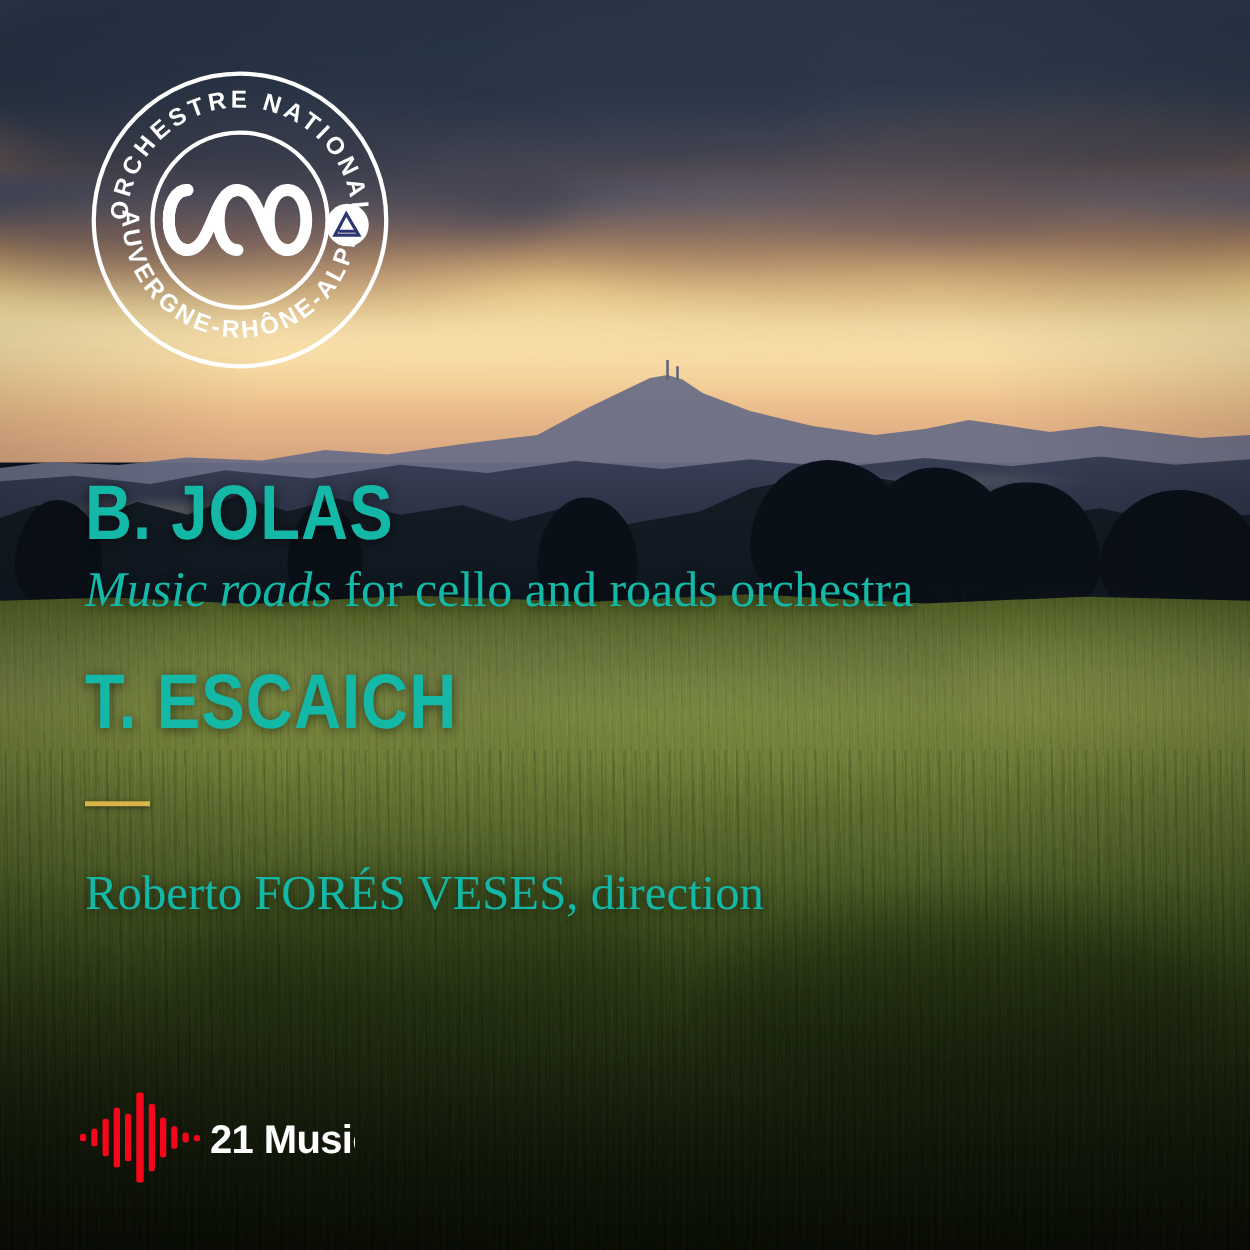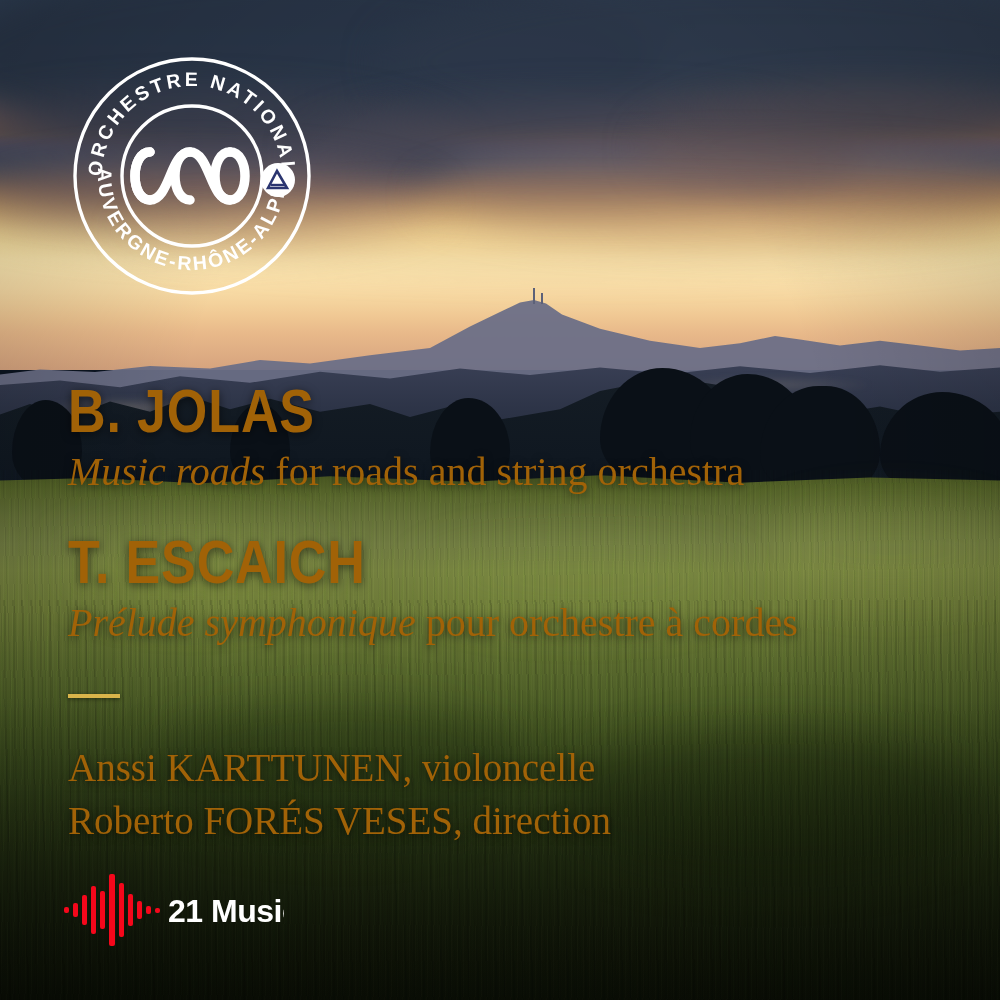--- a/index.html
+++ b/index.html
@@ -215,21 +215,21 @@
   .onalive{
     position:absolute;right:40px;top:78px;
     display:flex;align-items:center;gap:14px;
     height:60px;
   }
   .onalive svg{display:block;}
 
   
   .textblock{
     position:absolute;left:68px;top:380px;width:900px;
-    color:#a16207;
+    color:#14b8a6;
   }
   .composer{
     font-family:"Liberation Sans", sans-serif;
     font-weight:700;
     font-size:62px;
     line-height:1.0;
     letter-spacing:1px;
     transform:scaleX(.84);
     transform-origin:left center;
     text-shadow:0 2px 10px rgba(0,0,0,.55);
@@ -347,30 +347,28 @@
         <path d="M 200 136 L 209 119 L 219 136 Z" fill="none" stroke="#2b3570" stroke-width="2.6"></path>
         <path d="M 203 133 L 217 133" stroke="#2b3570" stroke-width="2.4"></path>
       </g>
     </svg>
   </div>
 
 
   <div class="textblock">
 
     <p class="composer">B. JOLAS</p>
-    <p class="work"><i>Music roads</i><span> for roads and string orchestra</span></p>
+    <p class="work"><i>Music roads</i><span> for cello and roads orchestra</span></p>
 
     <div class="gap-1"></div>
 
     <p class="composer">T. ESCAICH</p>
-    <p class="work"><i>Prélude symphonique</i><span> pour orchestre à cordes</span></p>
 
     <div class="rule"></div>
 
-    <p class="performer">Anssi KARTTUNEN, violoncelle</p>
     <p class="performer">Roberto FORÉS VESES, direction</p>
   </div>
 
   <div class="label21">
     <svg width="220" height="76" viewBox="0 0 220 76" xmlns="http://www.w3.org/2000/svg">
       <g fill="#f5071b">
         <rect x="0" y="35" width="5" height="6" rx="2"></rect>
         <rect x="9" y="31" width="5" height="14" rx="2"></rect>
         <rect x="18" y="23" width="5" height="30" rx="2"></rect>
         <rect x="27" y="14" width="5" height="48" rx="2"></rect>

